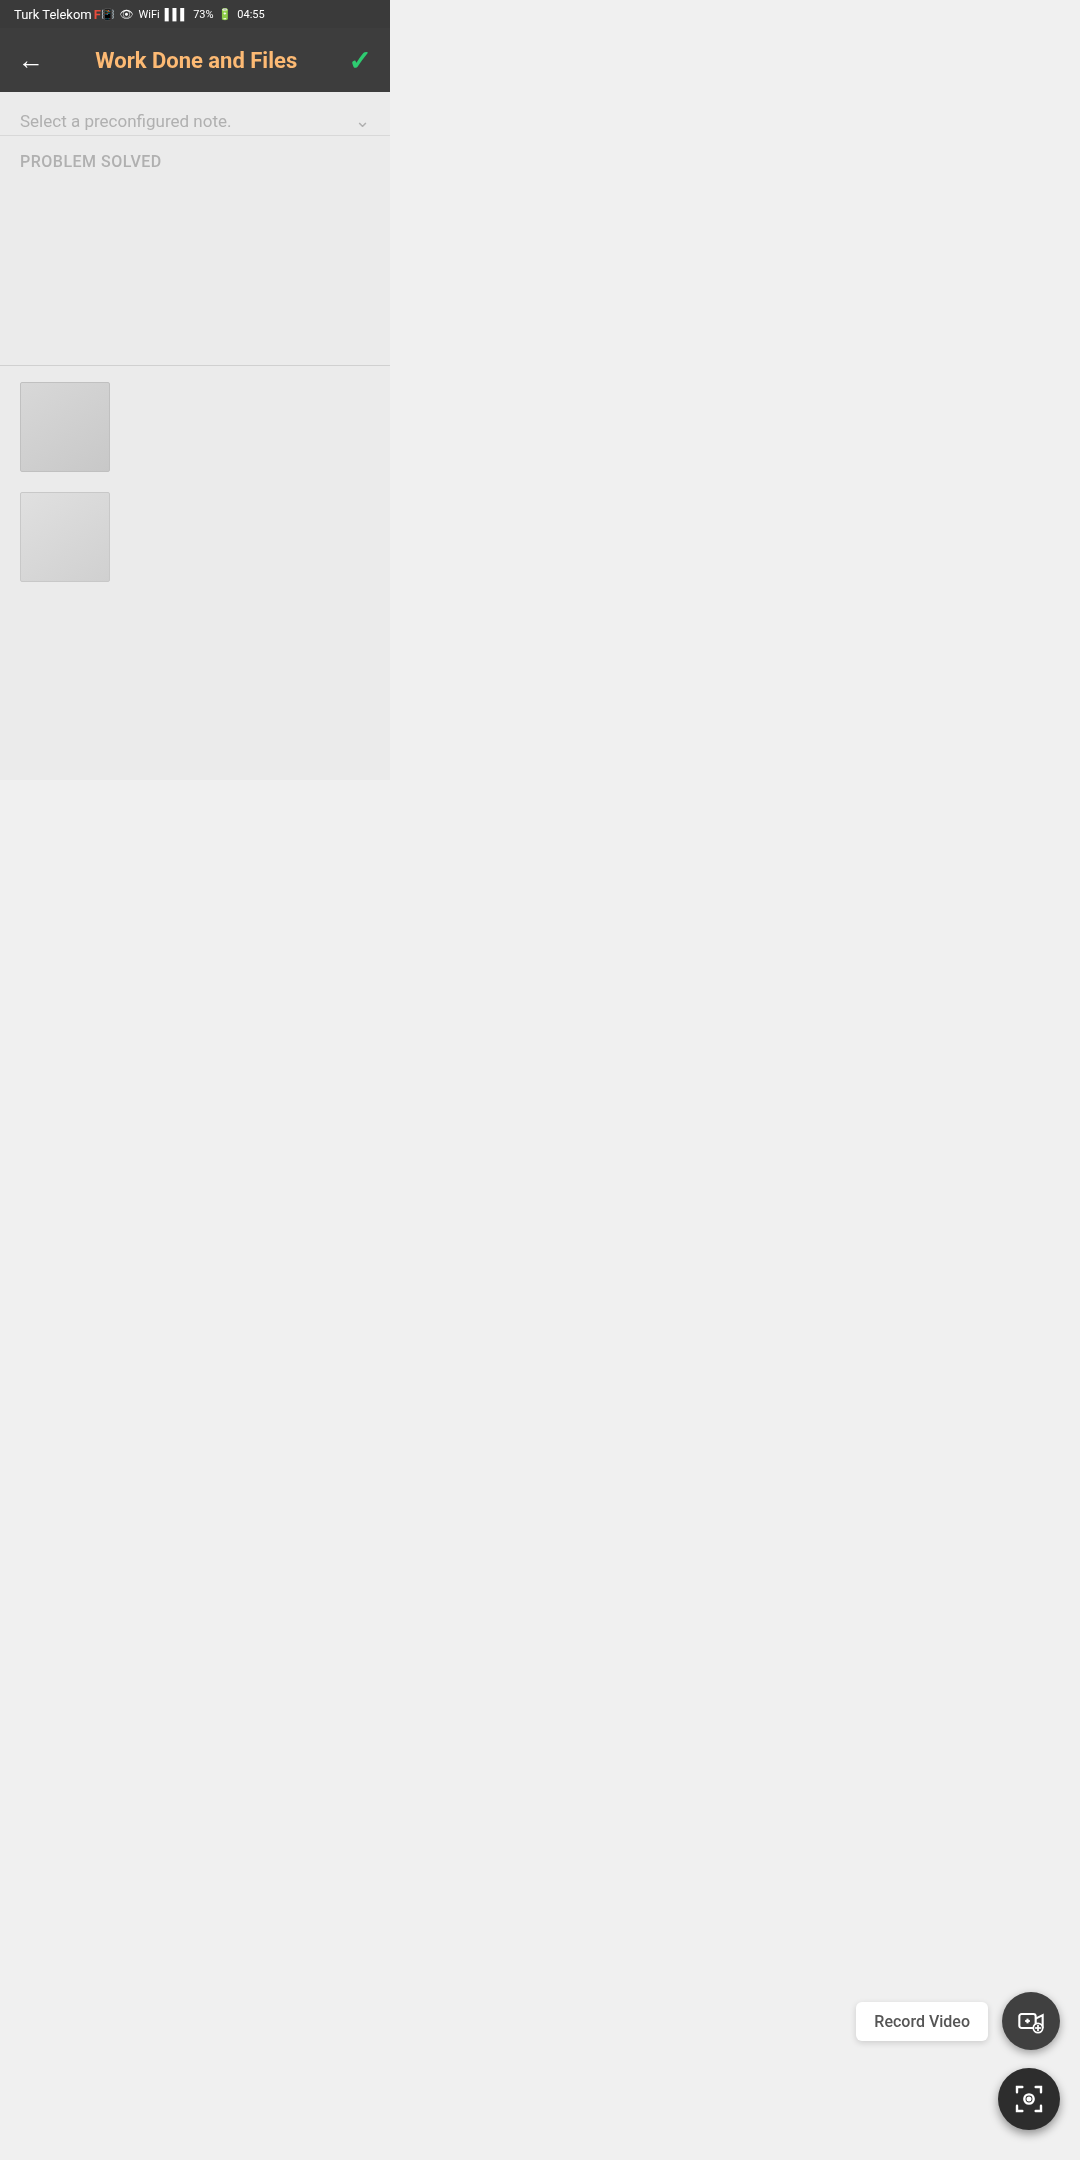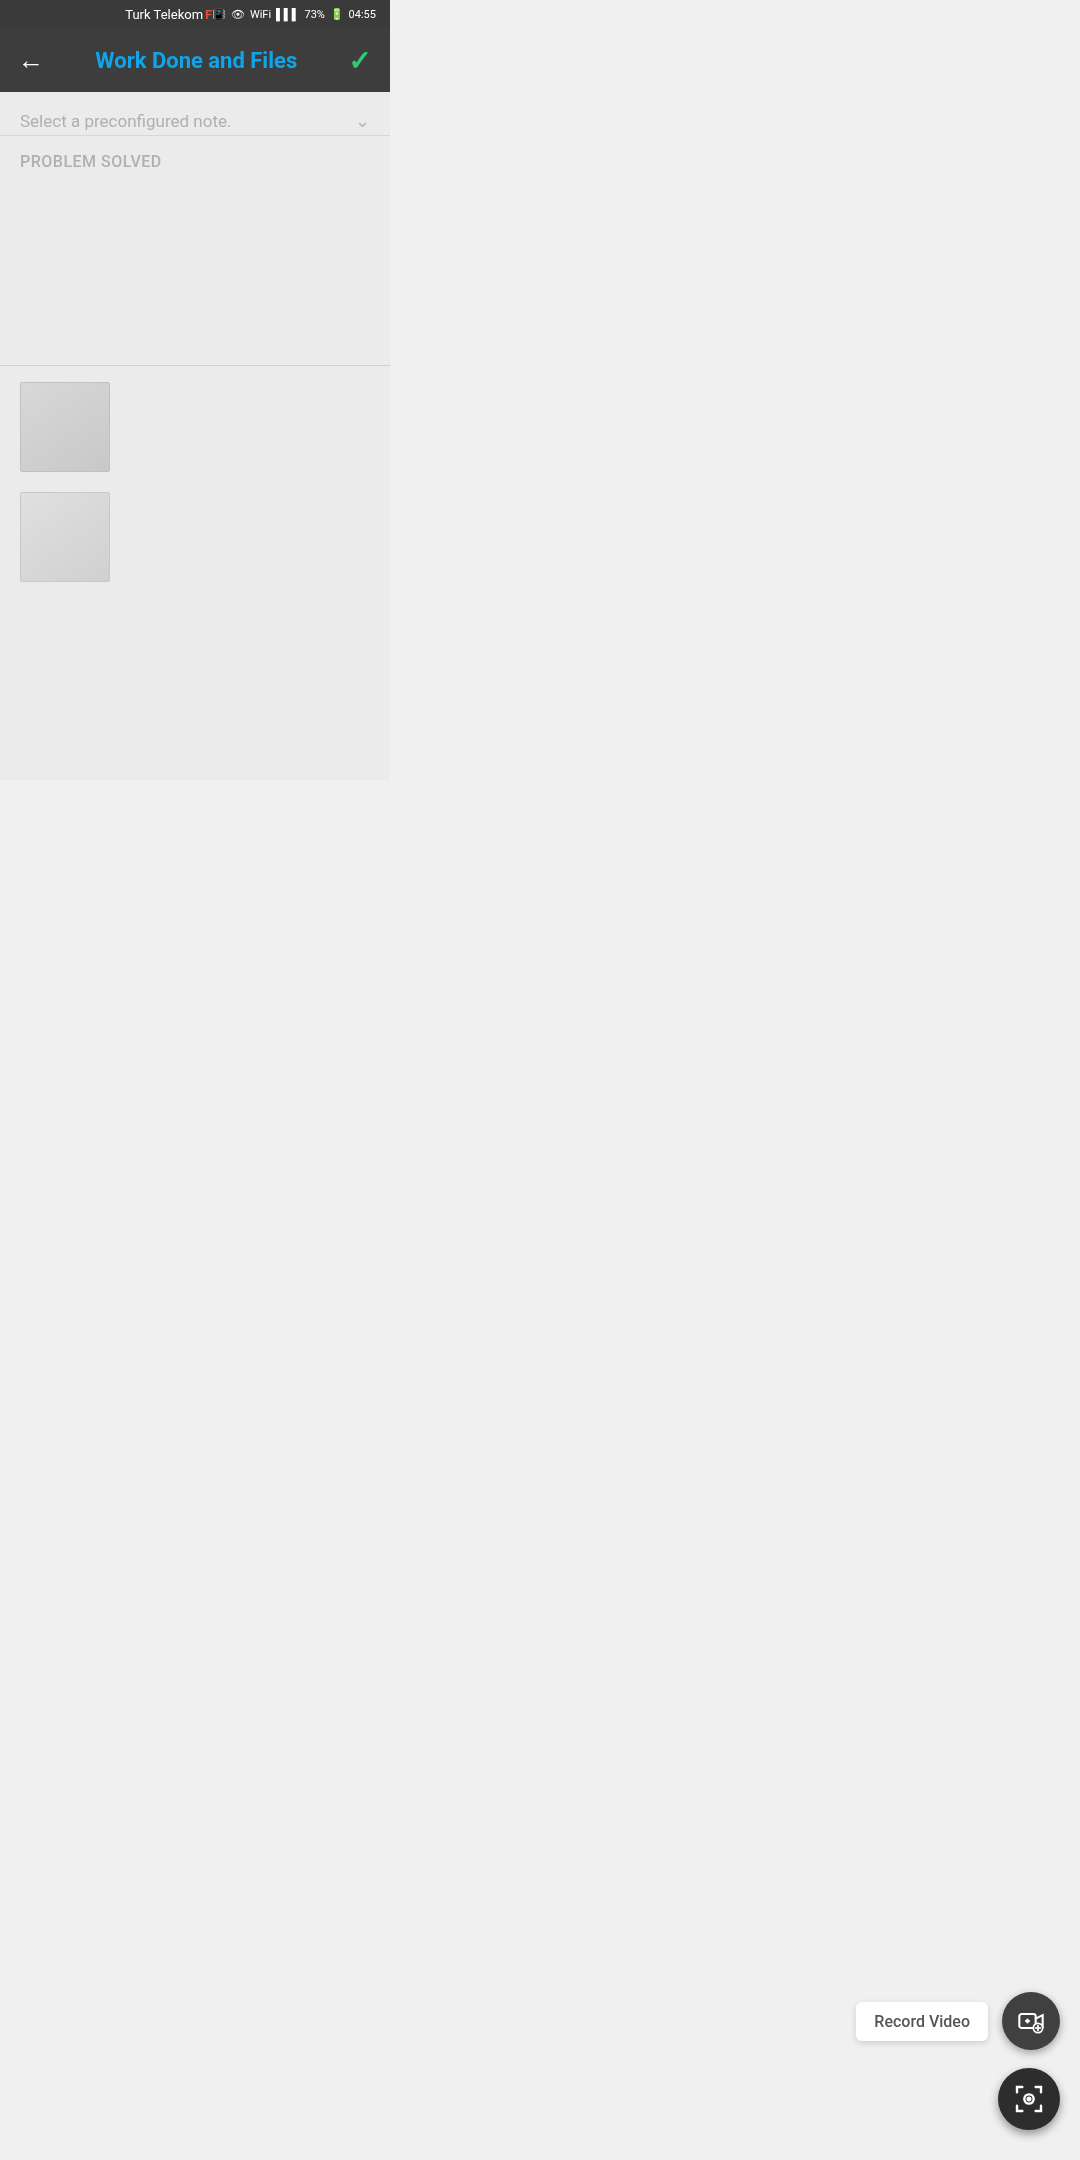--- a/index.html
+++ b/index.html
@@ -15,21 +15,21 @@
       font-family: 'Roboto', Arial, sans-serif;
       background: #f0f0f0;
       overflow-x: hidden;
     }
 
     
     .status-bar {
       background: #3a3a3a;
       color: #ffffff;
       display: flex;
-      justify-content: flex-end;
+      justify-content: flex-start;
       align-items: center;
       padding: 6px 14px;
       font-size: 13px;
       height: 28px;
     }
 
     .status-left {
       display: flex;
       align-items: center;
       gap: 2px;
@@ -67,21 +67,21 @@
     }
 
     .app-bar-back {
       color: #ffffff;
       font-size: 26px;
       cursor: pointer;
       font-weight: 300;
     }
 
     .app-bar-title {
-      color: #0ea5e9;
+      color: #fdba74;
       font-size: 22px;
       font-weight: bold;
       flex: 1;
       text-align: center;
     }
 
     .app-bar-check {
       color: #2ecc71;
       font-size: 28px;
       font-weight: bold;

